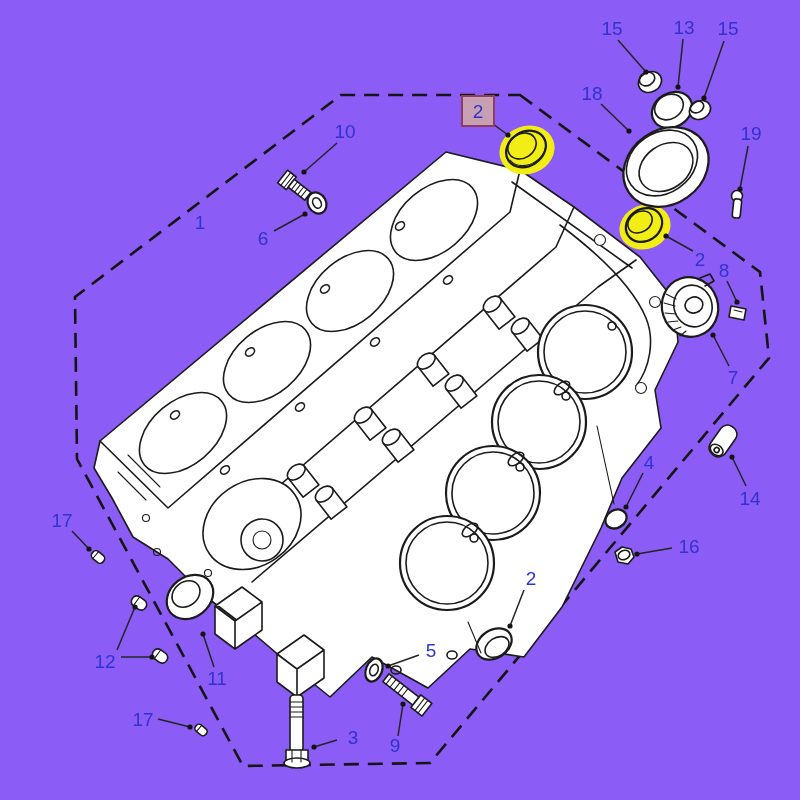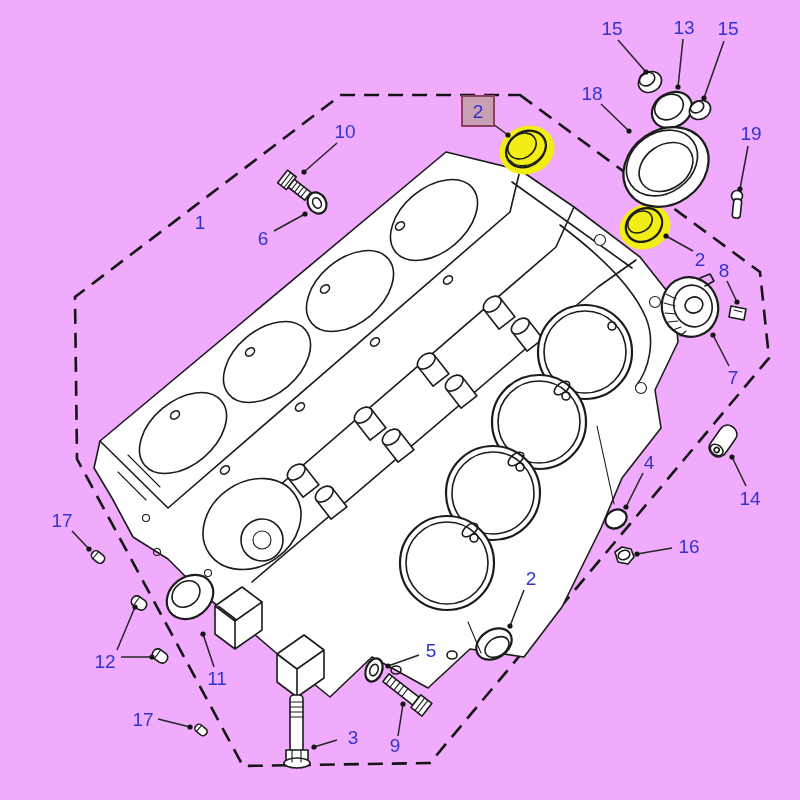--- a/index.html
+++ b/index.html
@@ -1,16 +1,16 @@
 <!DOCTYPE html>
 <html><head>
 <meta charset="utf-8">
 <style>
   html,body{margin:0;padding:0;background:#ffffff;}
-  .stage{position:relative;width:800px;height:800px;background:#f0abfc;overflow:hidden;
+  .stage{position:relative;width:800px;height:800px;background:#8b5cf6;overflow:hidden;
          font-family:"Liberation Sans",sans-serif;}
   svg{position:absolute;left:0;top:0;}
   
   .lw, .lw *{stroke:#1b1b1b;stroke-width:1.6;fill:none;stroke-linejoin:round;stroke-linecap:round;}
   .fw{fill:#ffffff;}
   .thick{stroke-width:2.2;}
   .thin{stroke-width:1.1;}
   .border-dash{fill:none;stroke:#151515;stroke-width:2.6;stroke-dasharray:15 9;}
   .leader{stroke:#242424;stroke-width:1.5;fill:none;}
   .dot{fill:#141414;stroke:none;}

